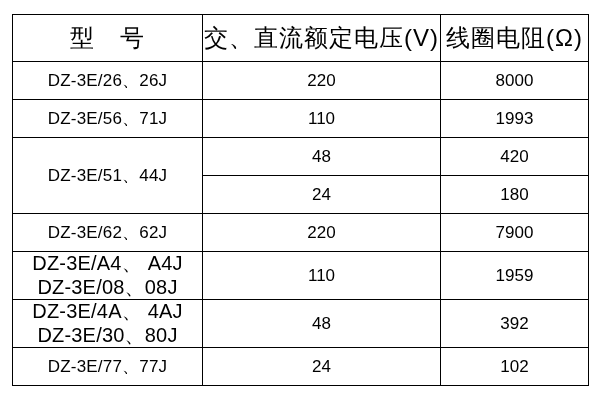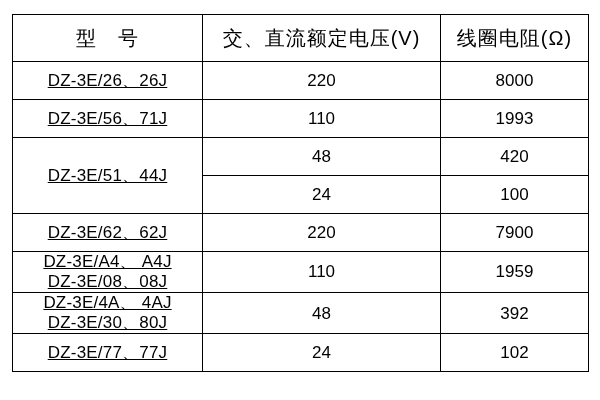--- a/index.html
+++ b/index.html
@@ -38,35 +38,34 @@
     text-align: center;
     vertical-align: middle;
     font-weight: normal;
     font-size: 17px;
     color: #000000;
     padding: 0;
     line-height: 1.25;
   }
   table.spec thead th {
     height: 46px;
-    font-size: 20px;
+    font-size: 24px;
     letter-spacing: 1px;
   }
   table.spec tbody td {
     height: 37px;
   }
   td.model {
     font-size: 16.5px;
     letter-spacing: 0.2px;
-    text-decoration: underline;
   }
   td.model .line {
     display: block;
     line-height: 1.18;
-    font-size: 17px;
+    font-size: 20px;
     white-space: nowrap;
   }
   td.model .single {
     display: block;
     white-space: nowrap;
   }
   td.value {
     font-size: 17px;
   }
   .hdr-model {
@@ -107,21 +106,21 @@
       </tr>
       <tr>
         <td class="model" rowspan="2">
           <span class="single">DZ-3E/51、44J</span>
         </td>
         <td class="value">48</td>
         <td class="value">420</td>
       </tr>
       <tr>
         <td class="value">24</td>
-        <td class="value">100</td>
+        <td class="value">180</td>
       </tr>
       <tr>
         <td class="model">
           <span class="single">DZ-3E/62、62J</span>
         </td>
         <td class="value">220</td>
         <td class="value">7900</td>
       </tr>
       <tr>
         <td class="model">

